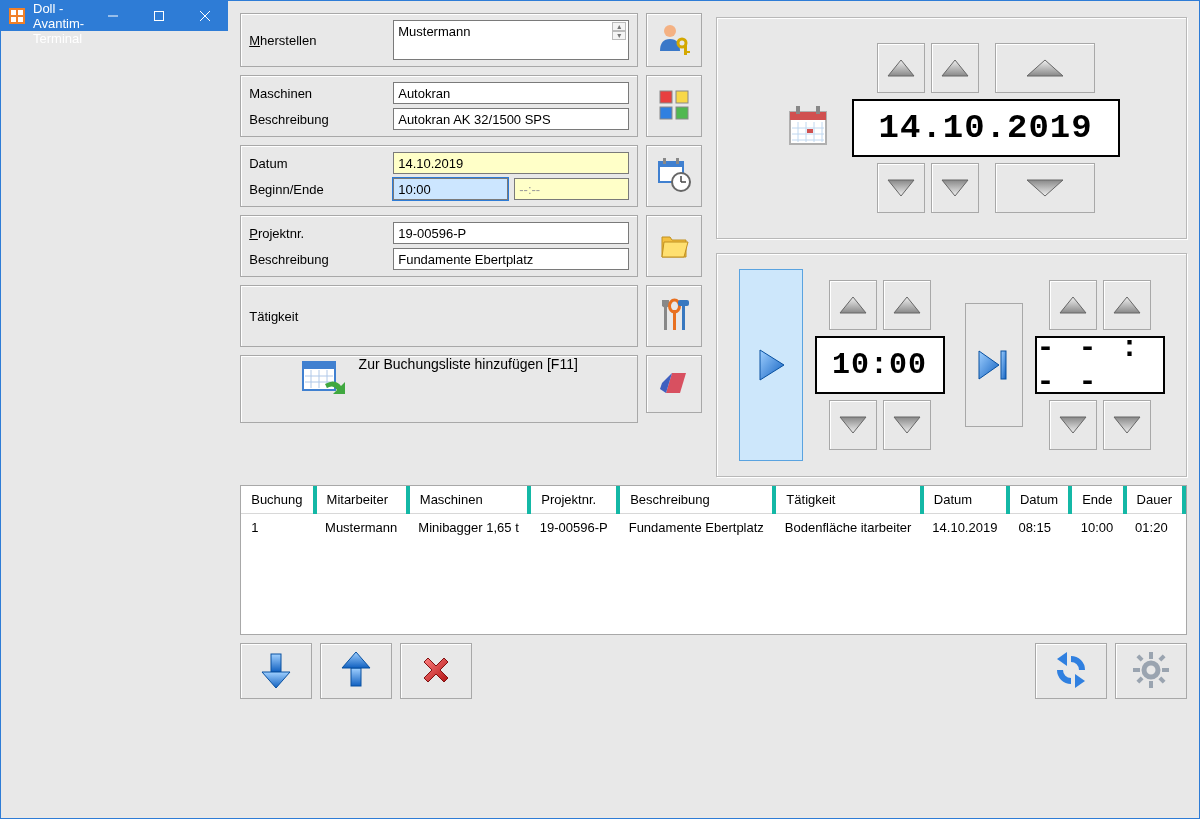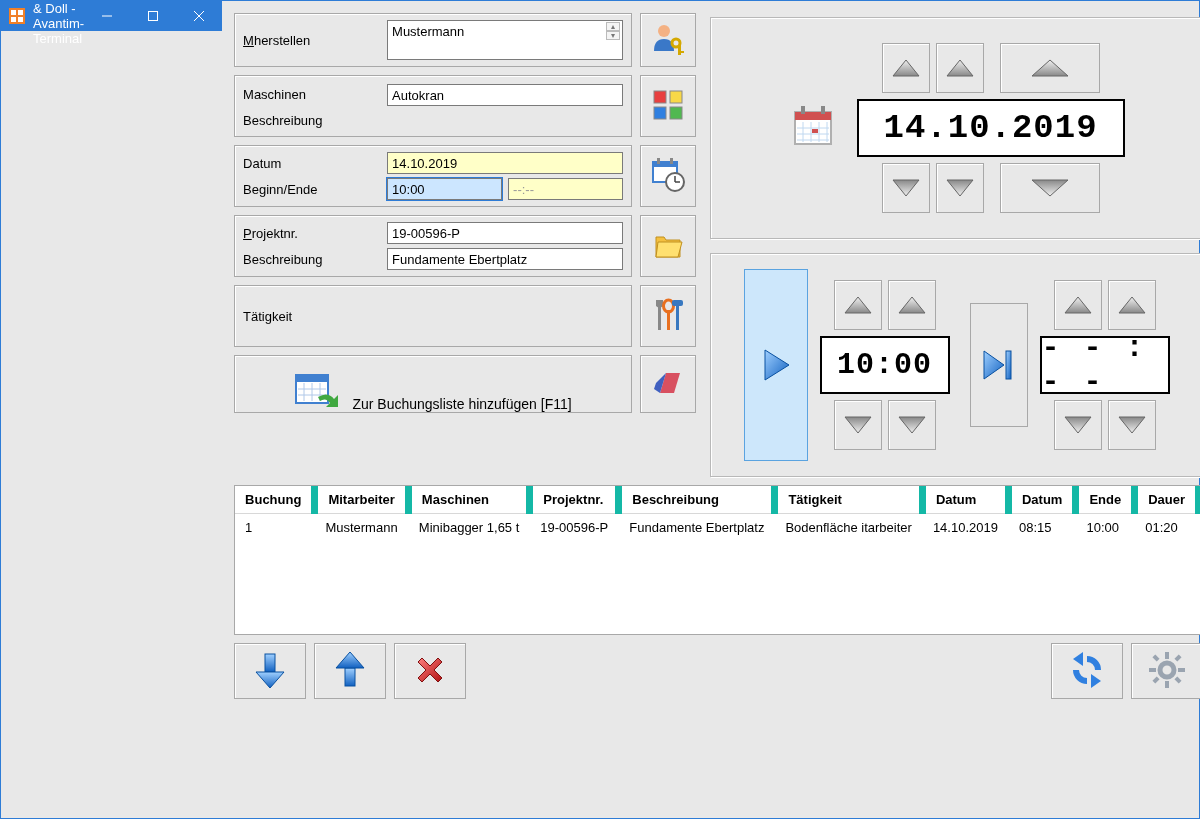--- a/index.html
+++ b/index.html
@@ -19,21 +19,21 @@
   .formpanel { width:398px; display:grid; grid-template-columns: 138px 1fr; align-items:center; column-gap:6px; row-gap:4px; }
   .formpanel label { font-size:13px; }
   .underline { text-decoration: underline; text-decoration-color:#000; }
   .input { height:22px; background:#fff; border:1px solid #7a7a7a; padding:2px 4px; font-size:13px; color:#000; display:flex; align-items:flex-end; overflow:hidden; white-space:nowrap; }
   .input.hl { background:#ffffc8; }
   .input.sel { outline:1px solid #2e7cd6; background:#cce6ff; }
   .combo { position:relative; }
   .combo .spin { position:absolute; right:2px; top:1px; display:flex; flex-direction:column; }
   .combo .spin div { width:14px; height:9px; border:1px solid #bbb; background:#f4f4f4; display:flex; align-items:center; justify-content:center; font-size:8px; color:#777; line-height:1; }
   .bigbtn { width:56px; background:#e8e8e8; border:1px solid #a8a8a8; box-shadow: inset 1px 1px 0 #fff; display:flex; align-items:center; justify-content:center; cursor:pointer; }
-  .addbtn { width:398px; height:58px; background:#e8e8e8; border:1px solid #a8a8a8; box-shadow: inset 1px 1px 0 #fff; display:flex; align-items:flex-end; justify-content:center; gap:14px; cursor:pointer; font-size:14px; }
+  .addbtn { width:398px; height:68px; background:#e8e8e8; border:1px solid #a8a8a8; box-shadow: inset 1px 1px 0 #fff; display:flex; align-items:flex-start; justify-content:center; gap:14px; cursor:pointer; font-size:14px; }
 
   .rightcol { flex:1; display:flex; flex-direction:column; gap:14px; padding-top:4px; }
   .groupbox { border:1px solid #b8b8b8; box-shadow: inset 1px 1px 0 #fff, 1px 1px 0 #fff; background:#e8e8e8; padding:18px 16px; }
   .arrowbtn { background:#e8e8e8; border:1px solid #a8a8a8; box-shadow: inset 1px 1px 0 #fff; display:flex; align-items:center; justify-content:center; cursor:pointer; }
   .arrowbtn.wide { width:100px; height:50px; }
   .arrowbtn.narrow { width:48px; height:50px; }
   .playbtn { width:64px; height:192px; background:#cde7fb; border:1px solid #5aa3e0; display:flex; align-items:center; justify-content:center; cursor:pointer; }
   .playbtn.grey { background:#e8e8e8; border:1px solid #a8a8a8; width:58px; height:124px; }
   .display { font-family: "Courier New", monospace; font-weight: bold; letter-spacing: 1px; border:2px solid #000; background:#fff; display:flex; align-items:center; justify-content:center; }
   .datebox { width:268px; height:58px; font-size:34px; }
@@ -41,21 +41,21 @@
   .datecontrol { display:flex; align-items:center; gap:18px; justify-content:center; }
   .datearrows { display:flex; flex-direction:column; align-items:center; gap:6px; }
   .datearrows .toprow, .datearrows .botrow { display:flex; gap:6px; }
   .timearrows { display:flex; flex-direction:column; align-items:center; gap:6px; }
   .timearrows .row2 { display:flex; gap:6px; }
   .timegroup { display:flex; align-items:center; gap:20px; }
 
   .tablewrap { background:#fff; border:1px solid #a8a8a8; height:150px; overflow:auto; }
   table { width:100%; border-collapse:collapse; font-size:13px; }
   th, td { text-align:left; padding:6px 10px; white-space:nowrap; }
-  th { font-weight:bold; border-right:7px solid #14b8a6; }
+  th { font-weight:normal; border-right:4px solid #14b8a6; }
   td { border-right:1px solid #fff; }
   thead tr { border-bottom:1px solid #d8d8d8; }
 
   .footer { display:flex; gap:8px; align-items:stretch; }
   .footbtn { height:56px; background:#e8e8e8; border:1px solid #a8a8a8; box-shadow: inset 1px 1px 0 #fff; display:flex; align-items:center; justify-content:center; cursor:pointer; }
   .squarebtn { width:72px; }
   .longbtn { flex:0 0 460px; gap:20px; font-size:14px; justify-content:flex-start; padding-left:20px; }
   .spacer { flex:1; }
 
   
@@ -126,20 +126,23 @@
           </div>
         </div>
 
         <div class="row">
           <div class="panel formpanel" style="height:62px;">
             <label>Maschinen</label>
             <div class="input">
                 <span>Autokran</span>
               </div>
             <label>Beschreibung</label>
+            <div class="input">
+                <span>Autokran AK 32/1500 SPS</span>
+              </div>
           </div>
           <div class="bigbtn" style="height:62px;">
             <span>
               <svg width="32" height="32">
                   <rect x="2" y="2" width="12" height="12" fill="#e84040" stroke="#888"></rect>
                   <rect x="18" y="2" width="12" height="12" fill="#f8d848" stroke="#888"></rect>
                   <rect x="2" y="18" width="12" height="12" fill="#3080e0" stroke="#888"></rect>
                   <rect x="18" y="18" width="12" height="12" fill="#50b850" stroke="#888"></rect>
                 </svg>
             </span>

